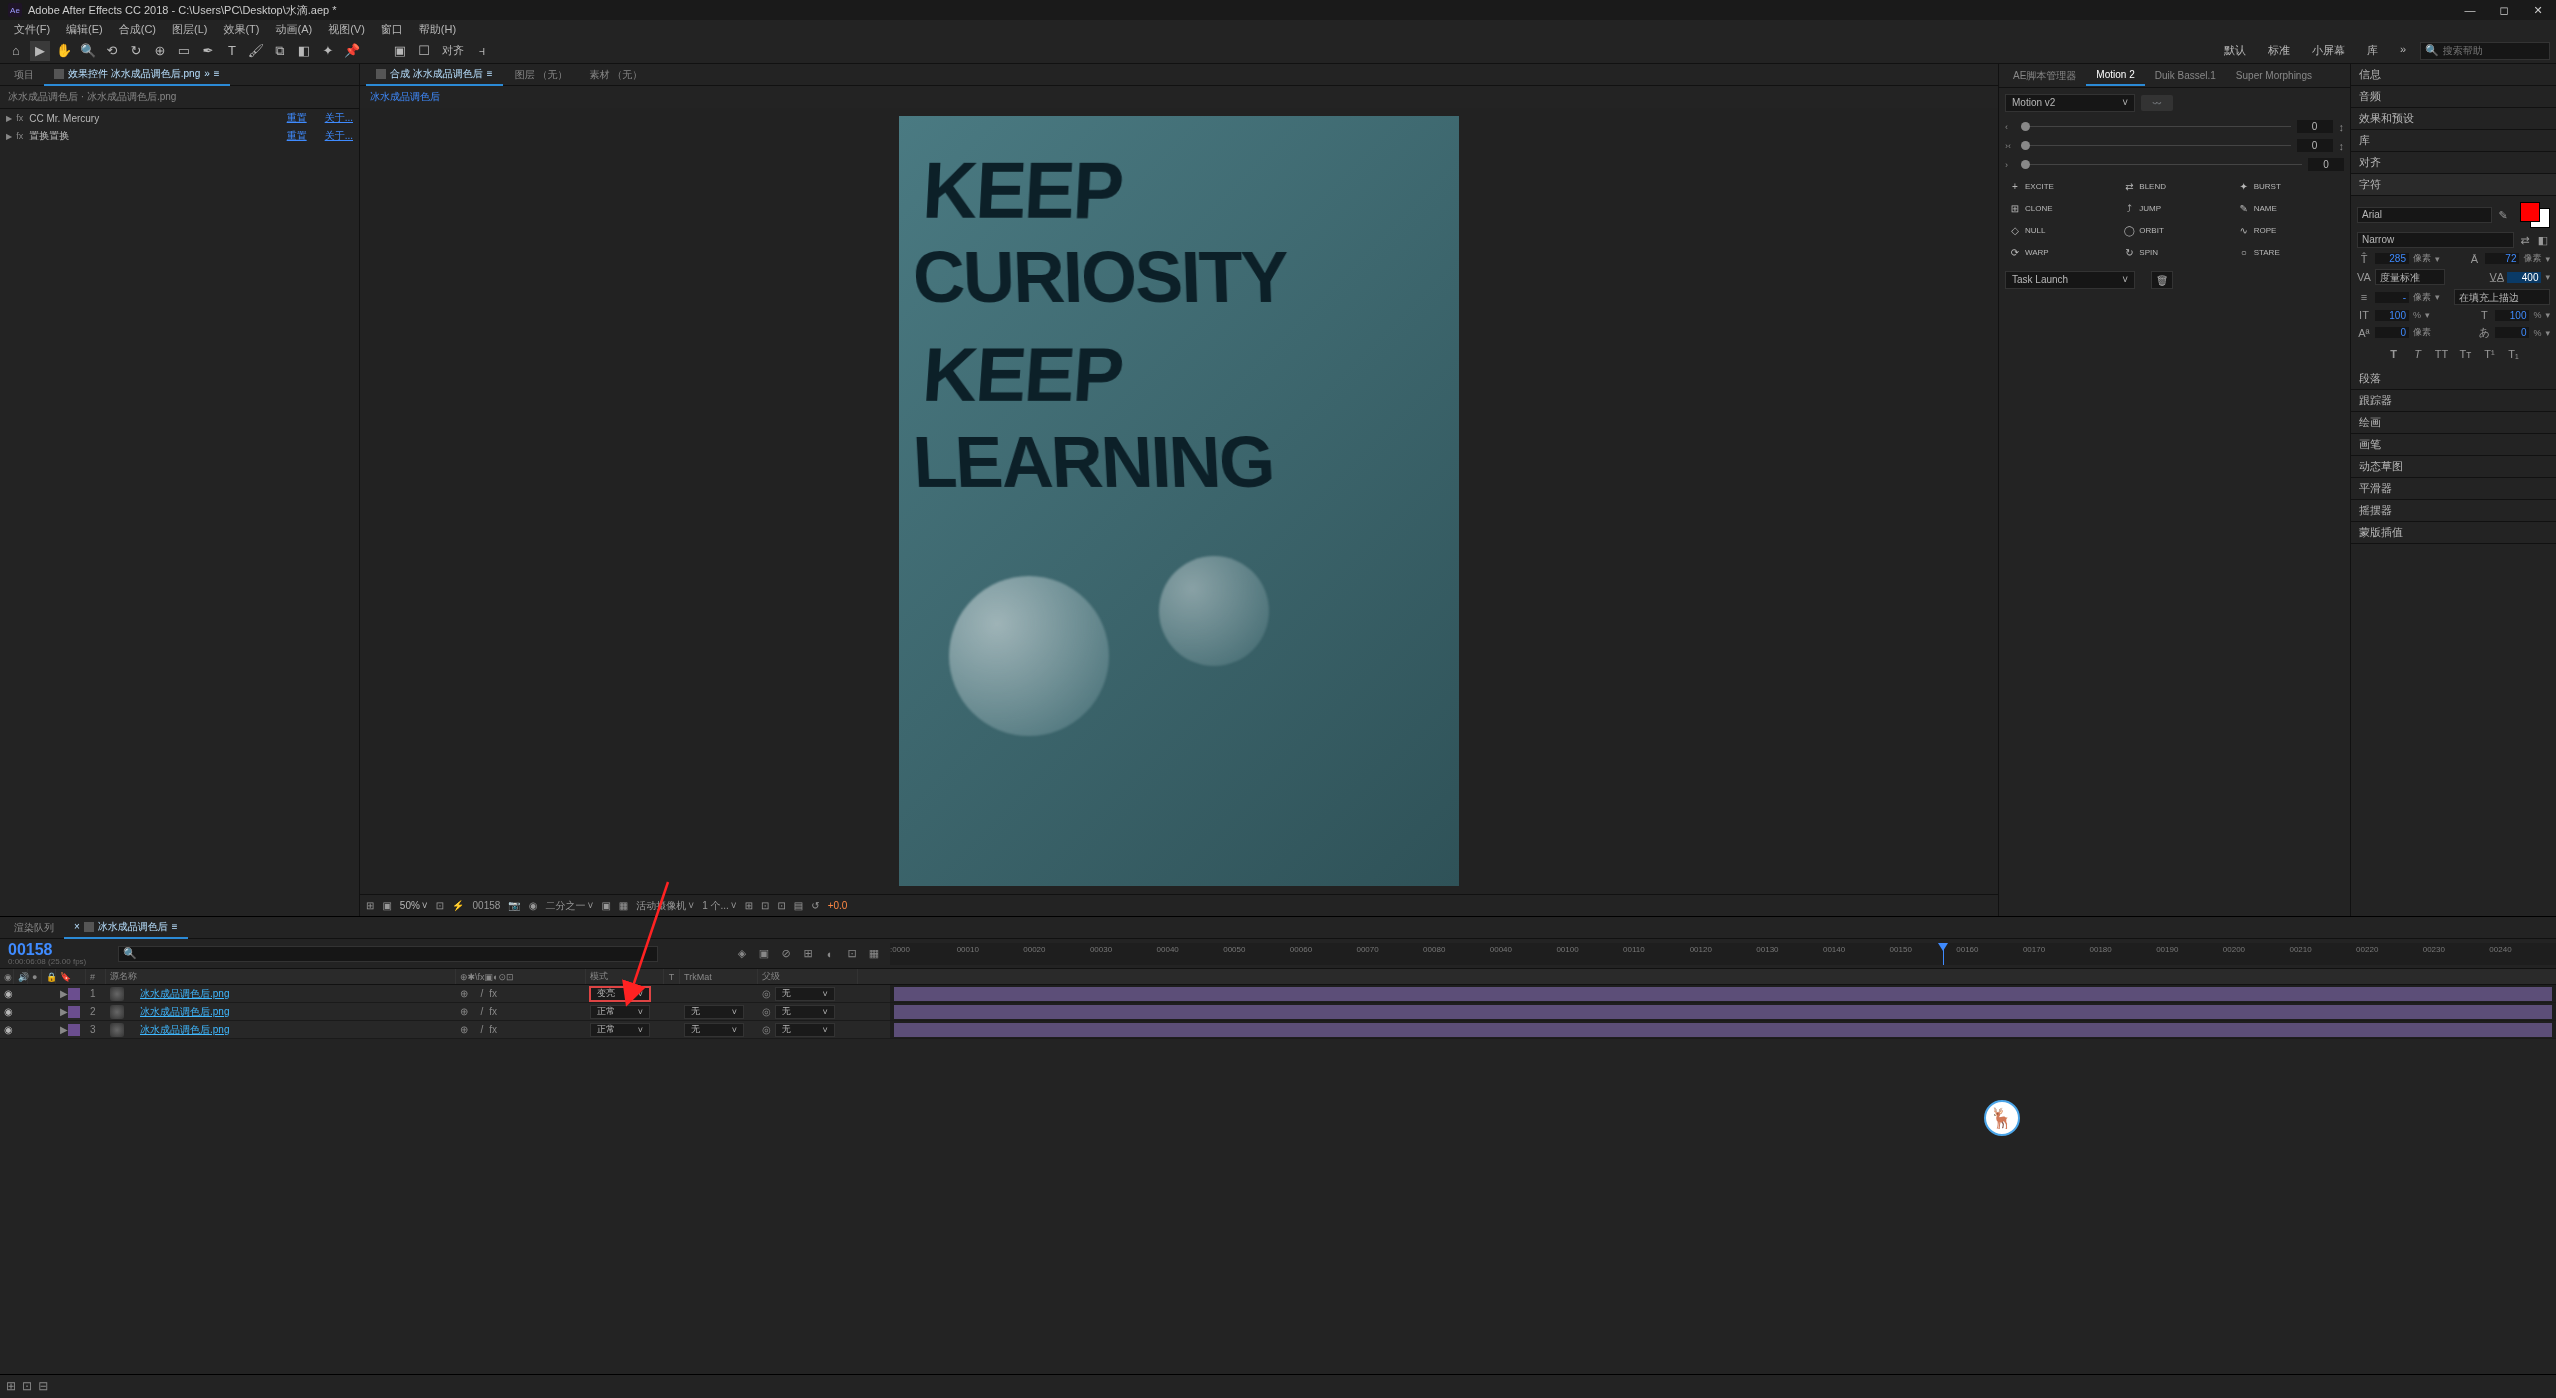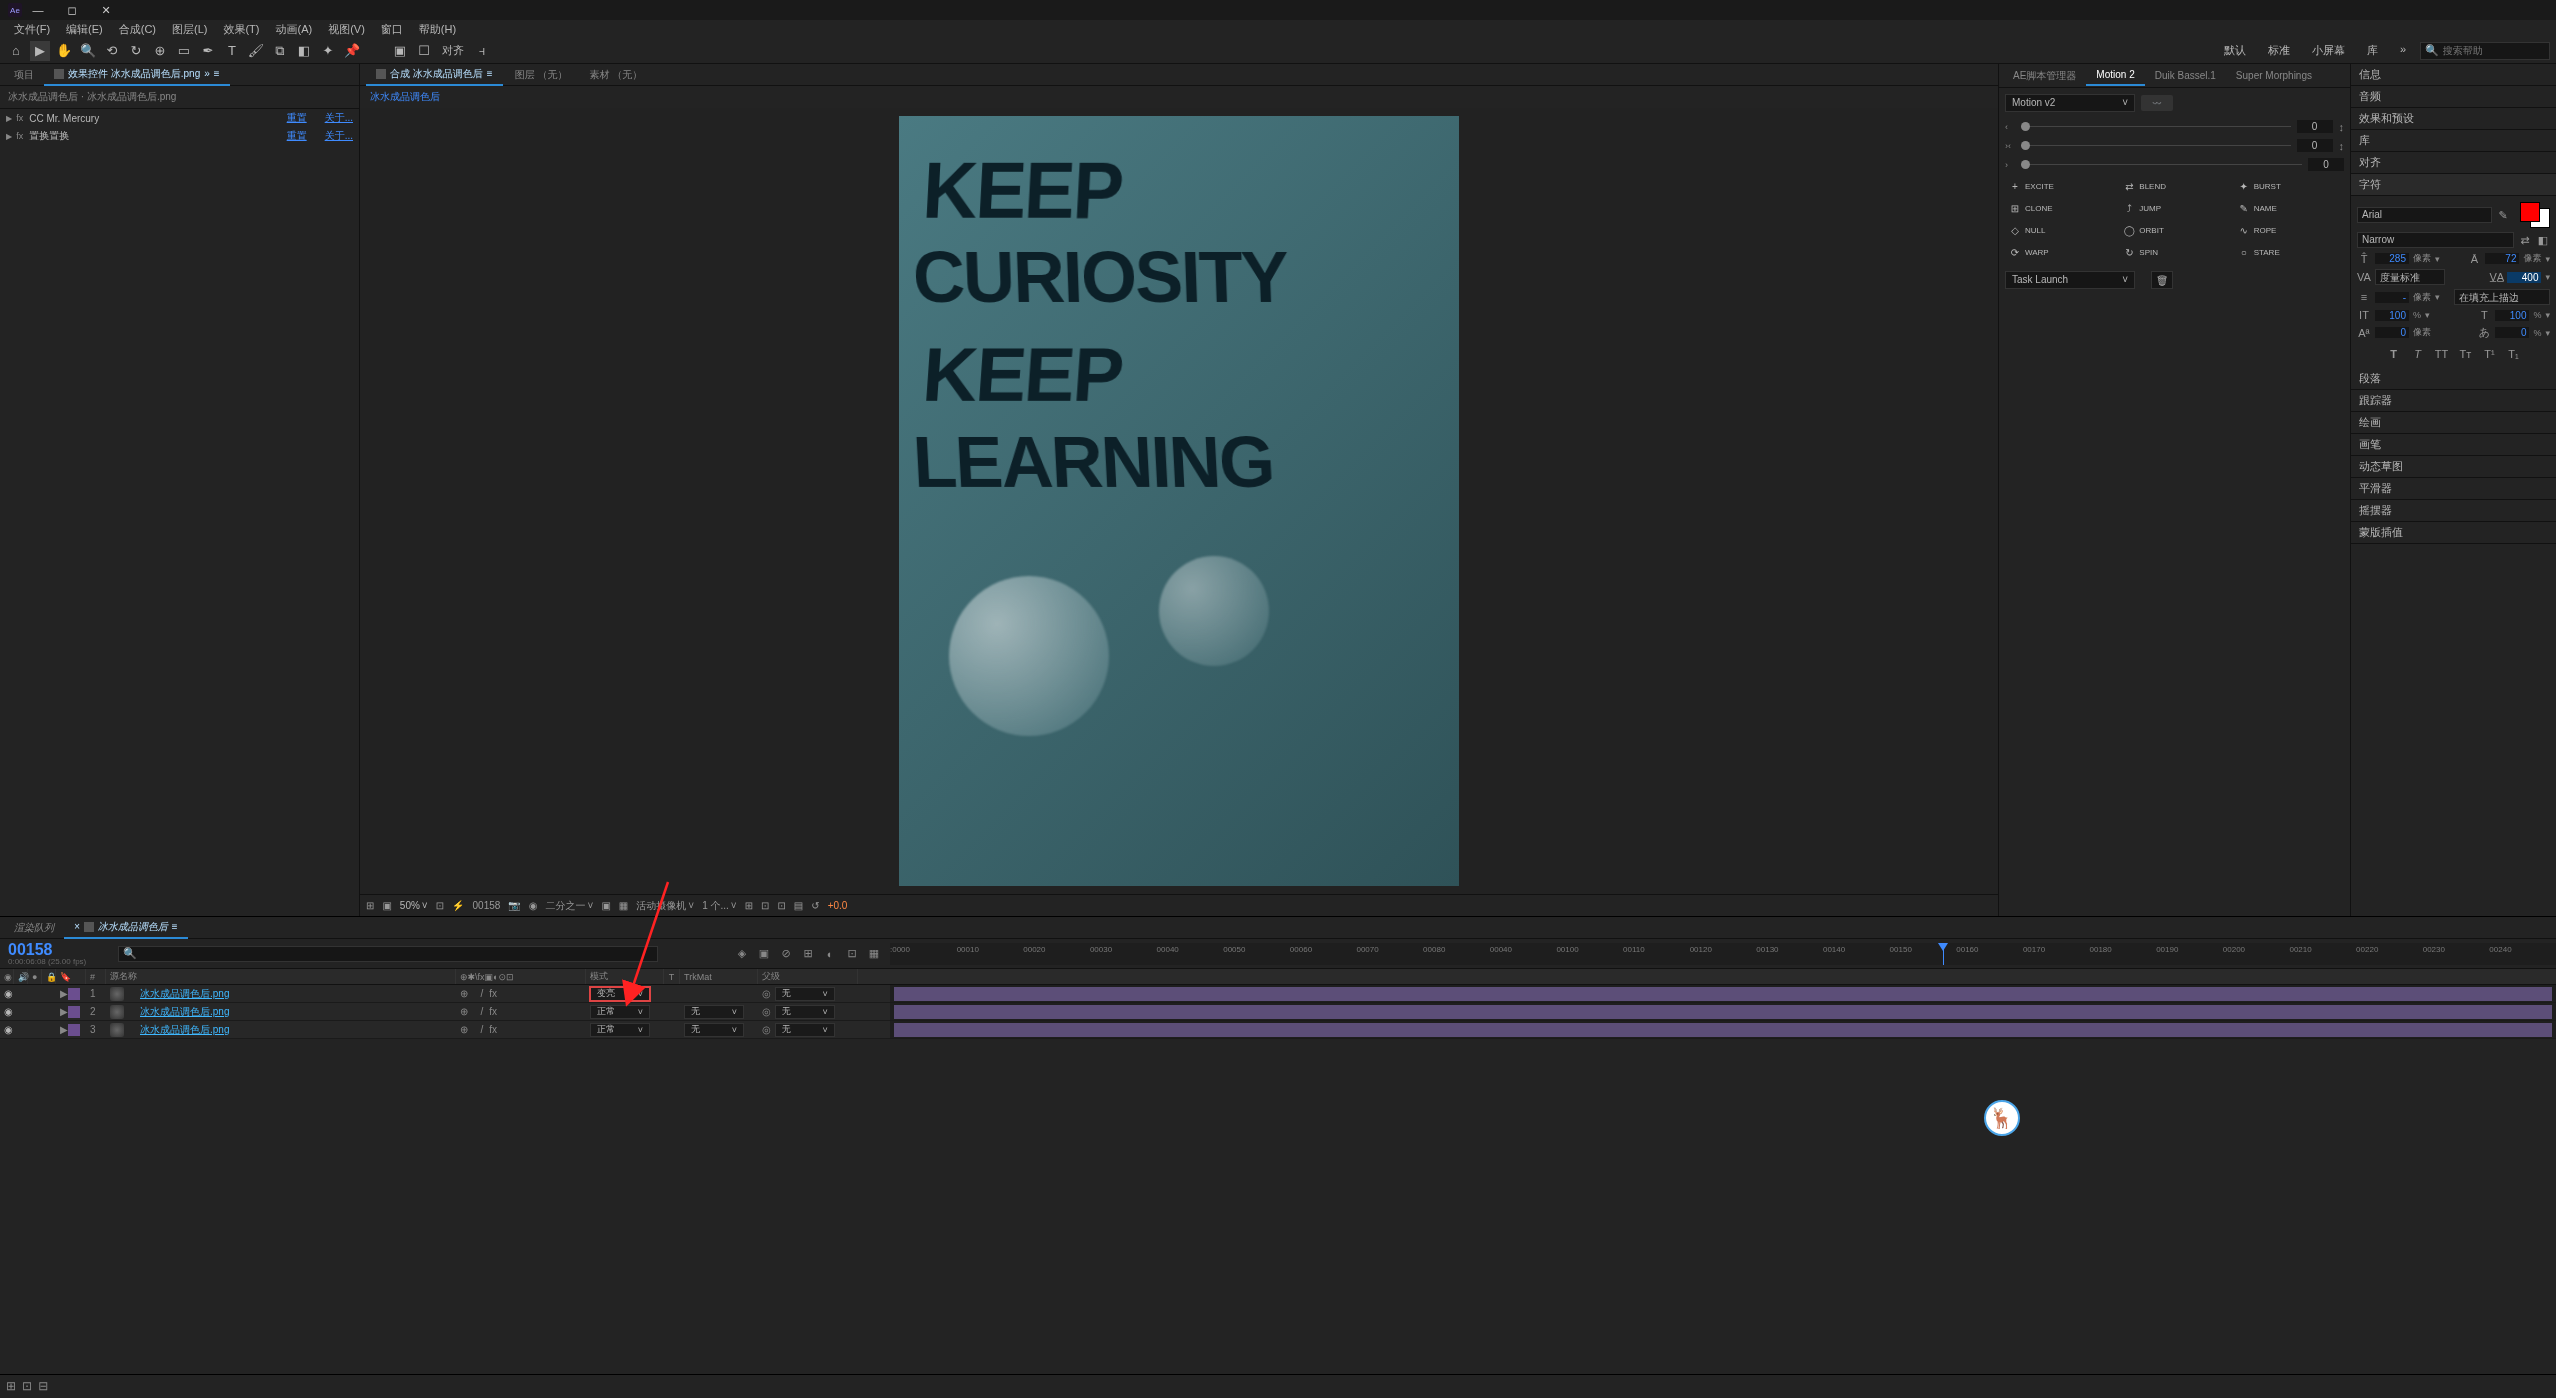--- a/index.html
+++ b/index.html
@@ -93,21 +93,21 @@
 .char-swatch-fill { position: absolute; top: 0; left: 0; width: 20px; height: 20px; background: #ff0000; border: 1px solid #000; z-index: 2; }
 .char-swatch-stroke { position: absolute; bottom: 0; right: 0; width: 20px; height: 20px; background: #fff; border: 1px solid #000; z-index: 1; }
 .char-num { background: #161616; color: #3f8bff; font-size: 10px; padding: 0 3px; width: 34px; text-align: right; }
 .char-unit { color: #888; font-size: 9px; }
 .char-icon { width: 14px; text-align: center; color: #999; font-size: 11px; }
 .text-style-row { display: flex; gap: 6px; justify-content: center; margin-top: 6px; }
 .text-style-btn { width: 18px; height: 16px; display: flex; align-items: center; justify-content: center; font-size: 11px; color: #999; border: 1px solid transparent; cursor: pointer; }
 
 
 .timeline { height: 458px; background: #232323; border-top: 1px solid #000; display: flex; flex-direction: column; position: relative; }
-.timeline-tabs { height: 22px; display: flex; align-items: center; border-bottom: 1px solid #111; padding-left: 4px; font-style: italic; }
+.timeline-tabs { height: 22px; display: flex; align-items: center; border-bottom: 1px solid #111; padding-left: 4px; }
 .timeline-tab { padding: 3px 10px; font-size: 10px; color: #888; cursor: pointer; display: flex; align-items: center; gap: 4px; }
 .timeline-tab.active { color: #b8e0ff; border-bottom: 2px solid #2b8ad6; }
 .timeline-header { height: 30px; display: flex; align-items: center; border-bottom: 1px solid #111; }
 .timeline-left-header { width: 890px; display: flex; align-items: center; padding: 0 8px; gap: 12px; }
 .timecode { color: #3f8bff; font-size: 16px; font-weight: bold; }
 .timecode-sub { color: #666; font-size: 8px; margin-top: -2px; }
 .search-mini { margin-left: 20px; background: #161616; border: 1px solid #333; width: 540px; height: 16px; display: flex; align-items: center; padding: 0 4px; }
 .search-mini input { background: transparent; border: none; color: #888; font-size: 10px; outline: none; width: 100%; }
 .timeline-tool-icons { display: flex; gap: 6px; margin-left: auto; }
 .tl-icon { width: 16px; height: 16px; display: flex; align-items: center; justify-content: center; color: #888; font-size: 11px; cursor: pointer; }
@@ -147,20 +147,21 @@
 .deer-circle { width: 36px; height: 36px; border-radius: 50%; background: #fff; border: 2px solid #4ba5e8; display: flex; align-items: center; justify-content: center; font-size: 20px; }
 .deer-tail { background: #fff; border: 2px solid #4ba5e8; border-radius: 0 12px 12px 0; height: 20px; width: 32px; display: flex; align-items: center; justify-content: center; margin-left: -4px; font-size: 10px; color: #4ba5e8; z-index: -1; }
 
 .eyedrop { font-size: 11px; }
 </style>
 </head>
 <body>
 
 <div class="title-bar">
   <div class="logo">Ae</div>
+  <div class="title-text">Adobe After Effects CC 2018 - C:\Users\PC\Desktop\水滴.aep *</div>
   <div class="win-controls">
     <div class="win-btn">—</div>
     <div class="win-btn">◻</div>
     <div class="win-btn">✕</div>
   </div>
 </div>
 
 <div class="menu-bar">
   <div class="menu-item">文件(F)</div>
   <div class="menu-item">编辑(E)</div>

